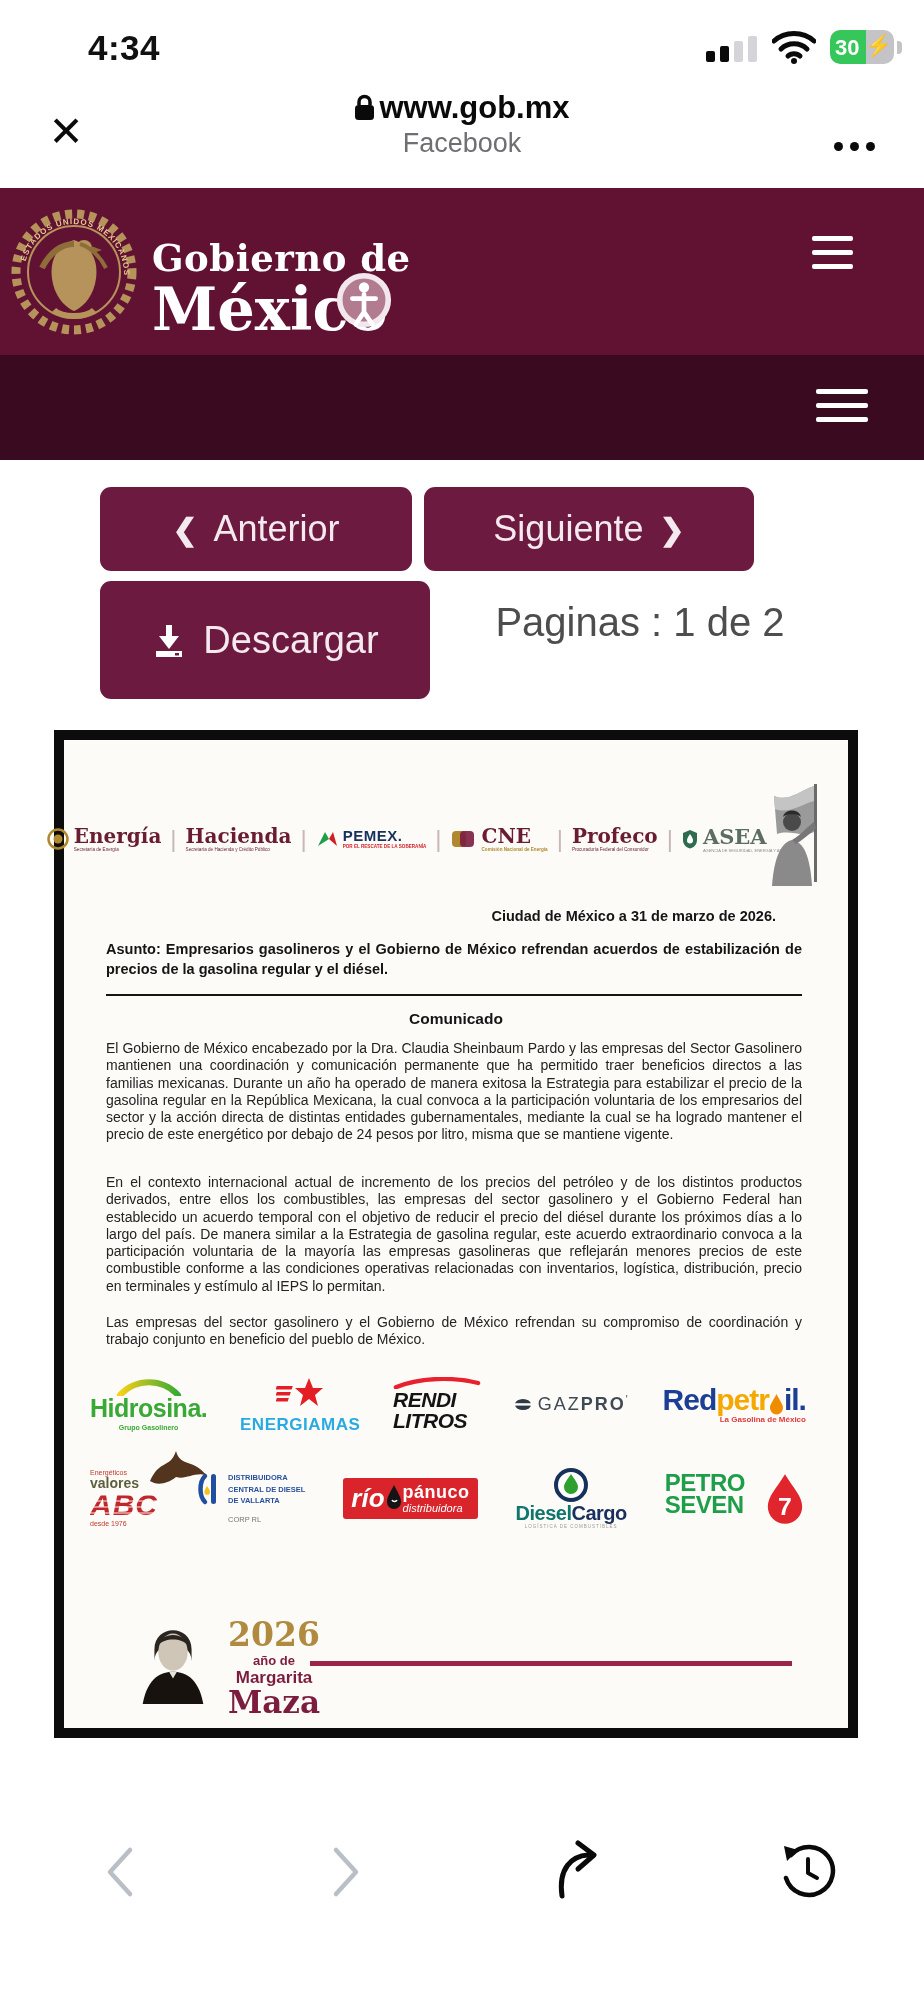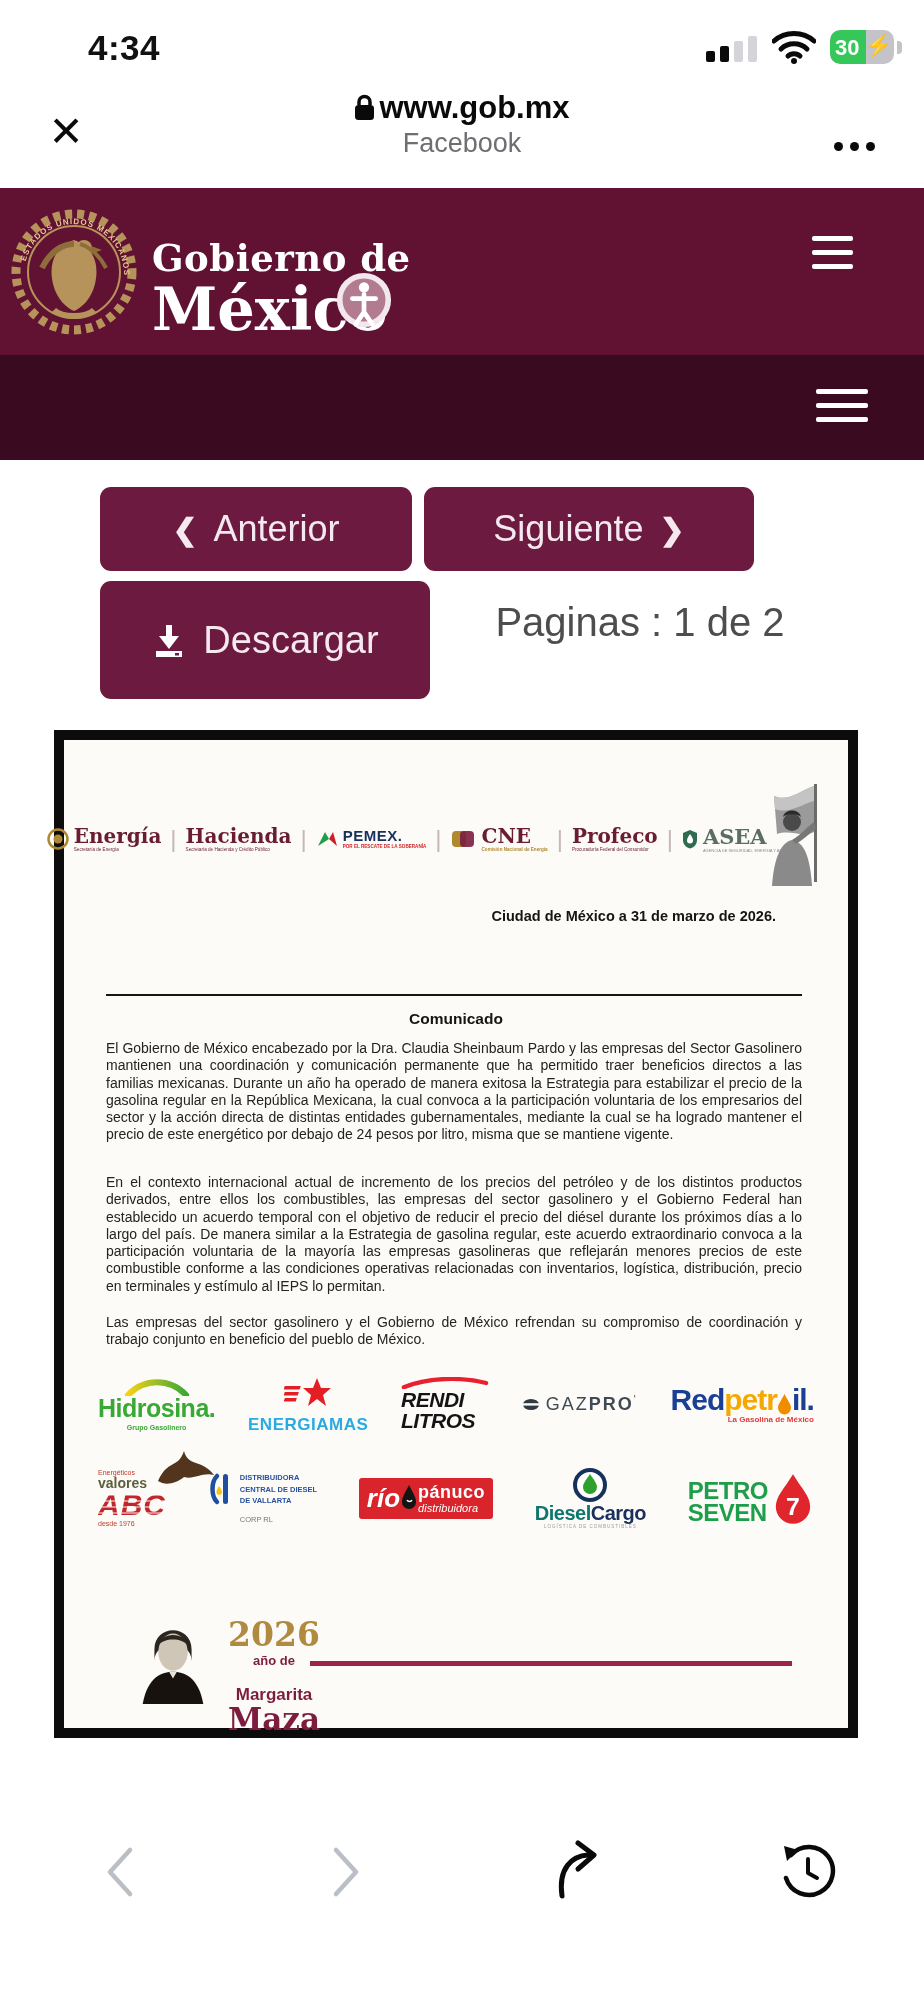--- a/index.html
+++ b/index.html
@@ -65,21 +65,21 @@
   .agency.asea .sub{color:#8a8f8a;font-size:4px}
   .agency-sep{color:#c9b6bc;font-size:24px;font-weight:300}
   .doc-date{right:72px;top:168px;font-size:14.5px;font-weight:700;color:#151515}
   .doc-subject{left:42px;top:200px;width:696px;font-size:14.5px;font-weight:700;line-height:19.5px;text-align:justify;color:#151515}
   .doc-hr{left:42px;top:254px;width:696px;border-top:2.5px solid #151515}
   .doc-heading{left:0;top:270px;width:784px;text-align:center;font-size:15.5px;font-weight:700;color:#151515}
   .doc-p{left:42px;width:696px;font-size:14px;line-height:17.3px;text-align:justify;color:#232323}
   .p1{top:300px}.p2{top:434px}.p3{top:574px}
 
   
-  .logo-row{left:34px;width:716px;display:flex;justify-content:space-between;align-items:center}
+  .logo-row{left:26px;width:716px;display:flex;justify-content:space-between;align-items:center}
   .row1{top:628px;height:72px}
   .row2{top:716px;height:84px}
   .lg{display:flex;flex-direction:column;align-items:center;line-height:1}
   .hidrosina .nm{color:#39a935;font-weight:700;font-size:25px;letter-spacing:-.5px}
   .hidrosina .sub{color:#39a935;font-size:7px;font-weight:700;margin-top:3px}
   .energiamas .nm{color:#29abe2;font-weight:700;font-size:17px;margin-top:4px;letter-spacing:.5px}
   .rendi{font-style:italic;font-weight:800;color:#141414;font-size:21px;letter-spacing:-.5px;align-items:flex-start}
   .gazpro{flex-direction:row;align-items:center;gap:6px;color:#3f4a54;font-size:18px;letter-spacing:2px}
   .gazpro b{font-weight:800}
   .gazpro .mk{font-size:10px;vertical-align:top}
@@ -96,29 +96,29 @@
   .vallarta .lines{color:#27519e;font-weight:700;font-size:7.5px;line-height:1.5}
   .vallarta .sub{color:#777;font-size:7.5px;margin-top:10px}
   .riopanuco{flex-direction:row;background:#d9242b;border-radius:3px;padding:5px 8px;gap:1px;align-items:center}
   .riopanuco .rio{color:#fff;font-weight:800;font-style:italic;font-size:26px}
   .riopanuco .col{display:flex;flex-direction:column;color:#fff}
   .riopanuco .pan{font-weight:800;font-size:18px;letter-spacing:.5px}
   .riopanuco .dis{font-style:italic;font-size:11px;margin-top:2px}
   .dieselcargo .word{display:flex;font-weight:800;font-size:20px;letter-spacing:-.5px}
   .dieselcargo .g{color:#0f766e}.dieselcargo .n{color:#1b2f5e}
   .dieselcargo .sub{color:#9a9a9a;font-size:4.5px;margin-top:2px;letter-spacing:1px}
-  .petroseven{flex-direction:row;gap:4px;align-items:flex-end}
+  .petroseven{flex-direction:row;gap:19px;align-items:flex-start}
   .petroseven .tx{color:#1e9e49;font-weight:800;font-size:24px;line-height:.92;letter-spacing:-.5px}
 
   
   .f-line{left:246px;top:921px;width:482px;height:5px;background:#9d2449}
   .f-text{left:150px;top:878px;text-align:center;line-height:1;width:120px}
   .f-text .y{color:#b08a3e;font-family:"DejaVu Serif",serif;font-weight:700;font-size:33px}
   .f-text .a{color:#7c1d3f;font-size:13px;font-weight:700;margin-top:3px}
-  .f-text .m1{color:#7c1d3f;font-size:17px;font-weight:700;margin-top:19px}
+  .f-text .m1{color:#7c1d3f;font-size:17px;font-weight:700;margin-top:2px}
   .f-text .m2{color:#7c1d3f;font-family:"DejaVu Serif",serif;font-weight:700;font-size:31px;margin-top:1px}
 
   
   .toolbar{left:0;top:1800px;width:924px;height:200px;background:#fff}
 </style>
 </head>
 <body>
 
 <div class="abs status-bar">
   <div class="abs time">4:34</div>
@@ -287,20 +287,21 @@
     <rect x="70" y="2" width="3" height="98" fill="#6a6a6a"></rect>
     <path d="M70 4 C54 10 44 20 30 14 L33 52 C46 47 58 56 70 50 Z" fill="#9a9a9a"></path>
     <path d="M70 4 C54 10 44 20 30 14 L31 27 C45 32 56 23 70 19 Z" fill="#c4c4c4"></path>
     <circle cx="48" cy="40" r="9" fill="#4a4a4a"></circle>
     <path d="M39 36 C39 26 57 26 57 36 C57 31 39 31 39 36 Z" fill="#2b2b2b"></path>
     <path d="M28 104 C30 74 38 60 48 58 C60 60 66 74 68 104 Z" fill="#8a8a8a"></path>
     <path d="M48 58 C58 52 64 44 70 40 L72 46 C66 52 58 58 52 62 Z" fill="#777"></path>
   </svg>
 
   <div class="abs doc-date">Ciudad de México a 31 de marzo de 2026.</div>
+  <div class="abs doc-subject">Asunto: Empresarios gasolineros y el Gobierno de México refrendan acuerdos de estabilización de precios de la gasolina regular y el diésel.</div>
   <div class="abs doc-hr"></div>
   <div class="abs doc-heading">Comunicado</div>
   <p class="abs doc-p p1">El Gobierno de México encabezado por la Dra. Claudia Sheinbaum Pardo y las empresas del Sector Gasolinero mantienen una coordinación y comunicación permanente que ha permitido traer beneficios directos a las familias mexicanas. Durante un año ha operado de manera exitosa la Estrategia para estabilizar el precio de la gasolina regular en la República Mexicana, la cual convoca a la participación voluntaria de los empresarios del sector y la acción directa de distintas entidades gubernamentales, mediante la cual se ha logrado mantener el precio de este energético por debajo de 24 pesos por litro, misma que se mantiene vigente.</p>
   <p class="abs doc-p p2">En el contexto internacional actual de incremento de los precios del petróleo y de los distintos productos derivados, entre ellos los combustibles, las empresas del sector gasolinero y el Gobierno Federal han establecido un acuerdo temporal con el objetivo de reducir el precio del diésel durante los próximos días a lo largo del país. De manera similar a la Estrategia de gasolina regular, este acuerdo extraordinario convoca a la participación voluntaria de la mayoría las empresas gasolineras que reflejarán menores precios de este combustible conforme a las condiciones operativas relacionadas con inventarios, logística, distribución, precio en terminales y estímulo al IEPS lo permitan.</p>
   <p class="abs doc-p p3">Las empresas del sector gasolinero y el Gobierno de México refrendan su compromiso de coordinación y trabajo conjunto en beneficio del pueblo de México.</p>
 
   <div class="abs logo-row row1">
     <div class="lg hidrosina">
       <svg width="66" height="18" viewBox="0 0 66 18">
         <defs>

